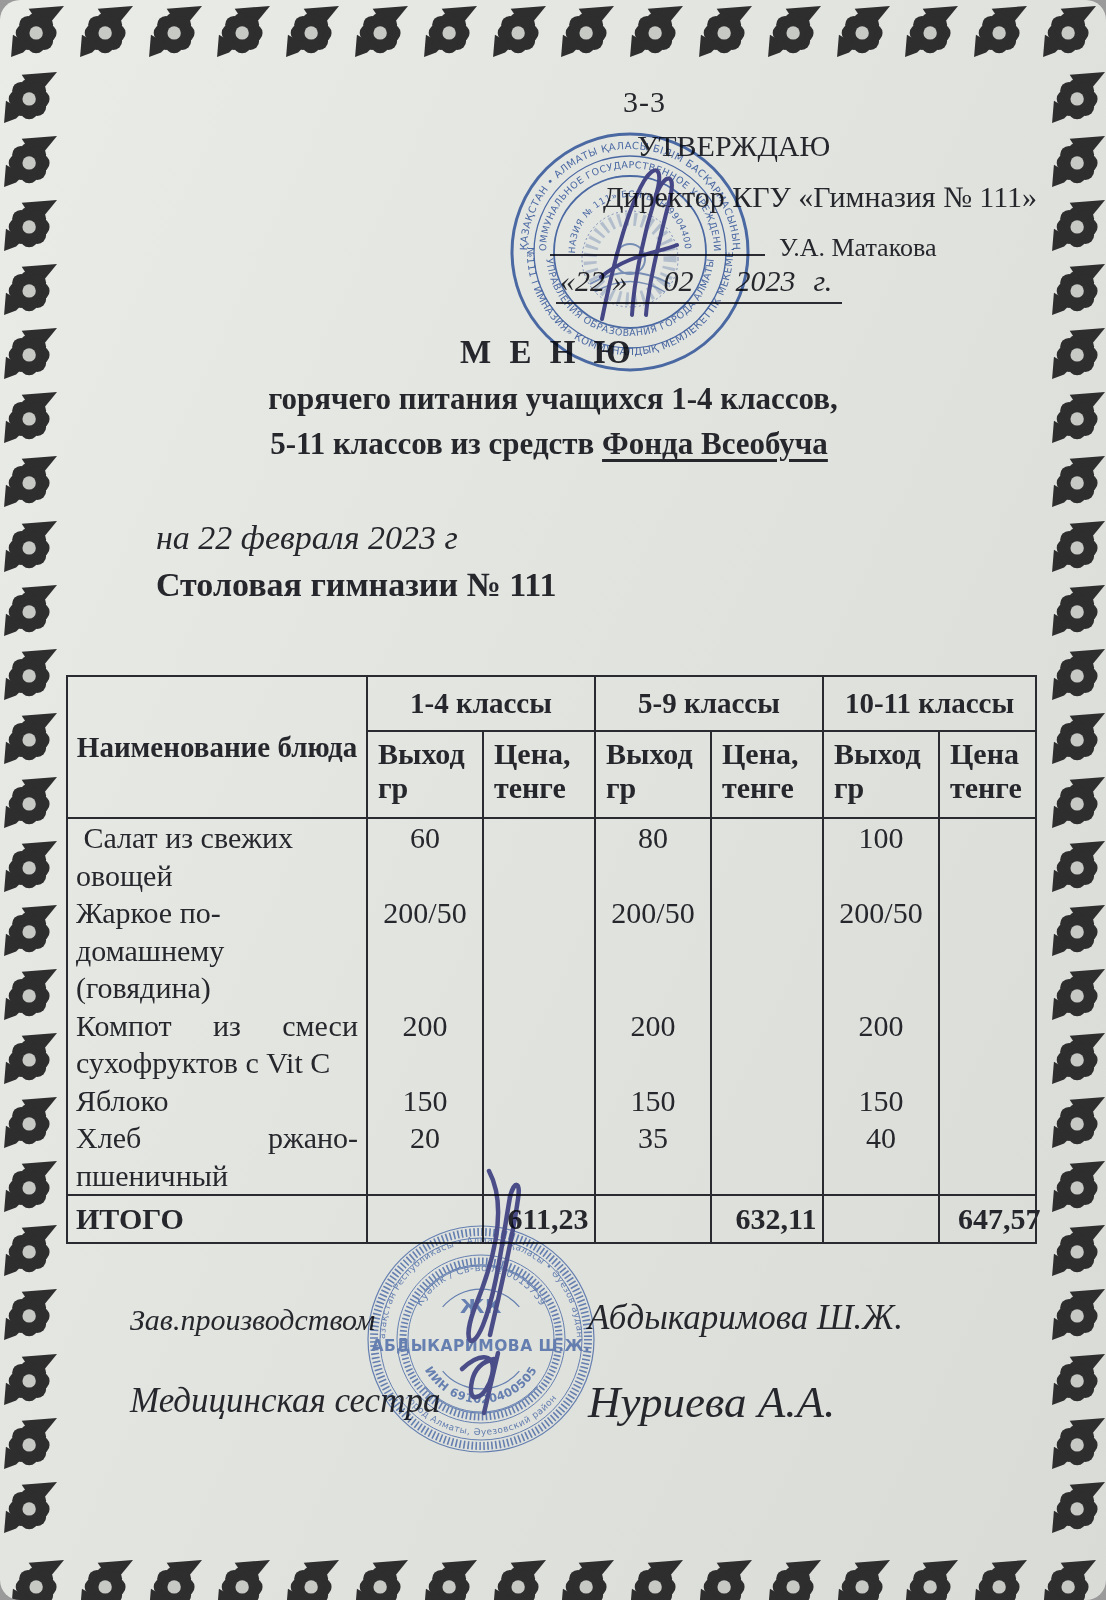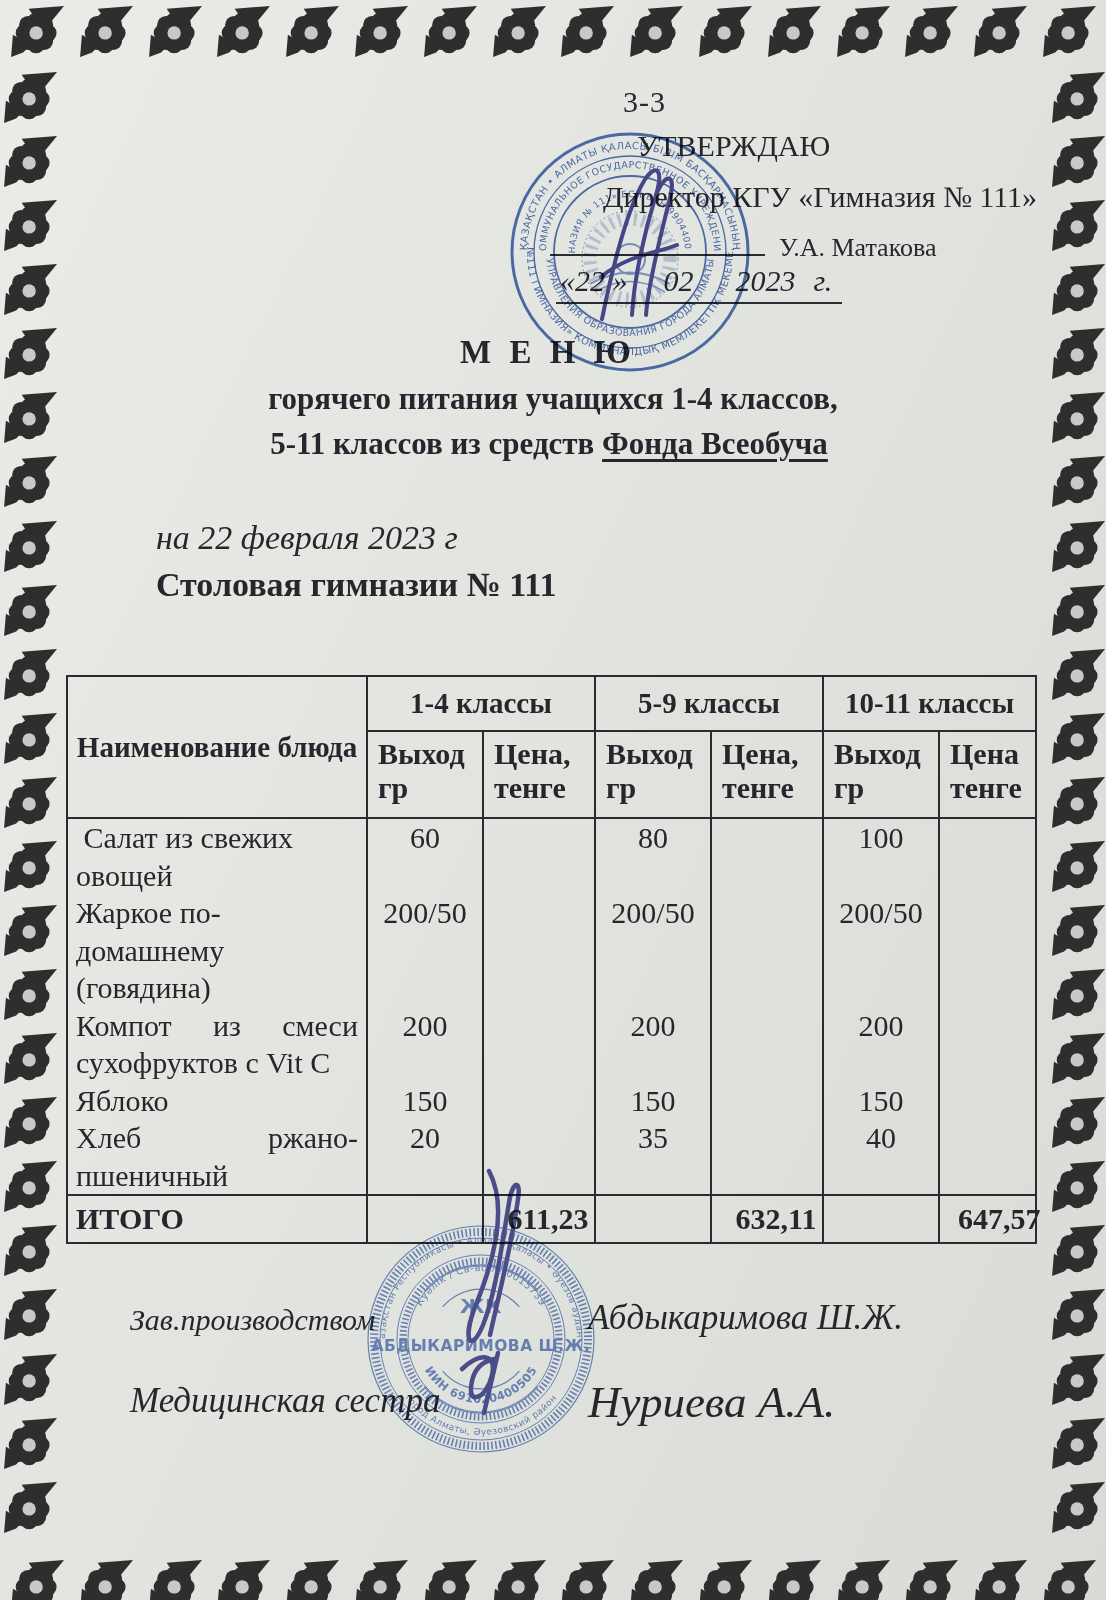--- a/index.html
+++ b/index.html
@@ -4,21 +4,21 @@
 <title>Меню</title>
 <style>
   :root{
     --paper:#e2e4e0; --ink:#26272c; --table-line:#2a2b30;
     --ornament:#2e2e2f; --ornament-hole:#c7c9c5;
     --stamp-blue:#4468b2; --stamp-blue-light:#5f80c3; --signature-ink:#3c3f8e;
   }
   html,body{margin:0;padding:0;background:#9a9a9a;}
   .page{position:relative;width:1106px;height:1600px;margin:0 auto;overflow:hidden;
     background:linear-gradient(115deg,#eaece8 0%,#e2e4e0 45%,#d9dbd7 100%);
-    font-family:"Liberation Serif","DejaVu Serif",serif;color:var(--ink);}
+    font-family:"Liberation Serif","DejaVu Serif",serif;color:var(--ink);border-radius:20px;}
   
   .b-row{position:absolute;left:10px;right:8px;display:flex;justify-content:space-between;z-index:1;}
   .b-top{top:6px;} .b-bottom{bottom:-12px;}
   .b-col{position:absolute;top:72px;bottom:66px;width:58px;display:flex;flex-direction:column;
     justify-content:space-between;align-items:center;z-index:1;}
   .b-left{left:2px;} .b-right{right:-2px;}
   .motif{width:56px;height:52px;color:var(--ornament);flex:0 0 auto;}
   
   .abs{position:absolute;z-index:2;}
   .page-num{left:623px;top:85px;font-size:30px;letter-spacing:1px;}

